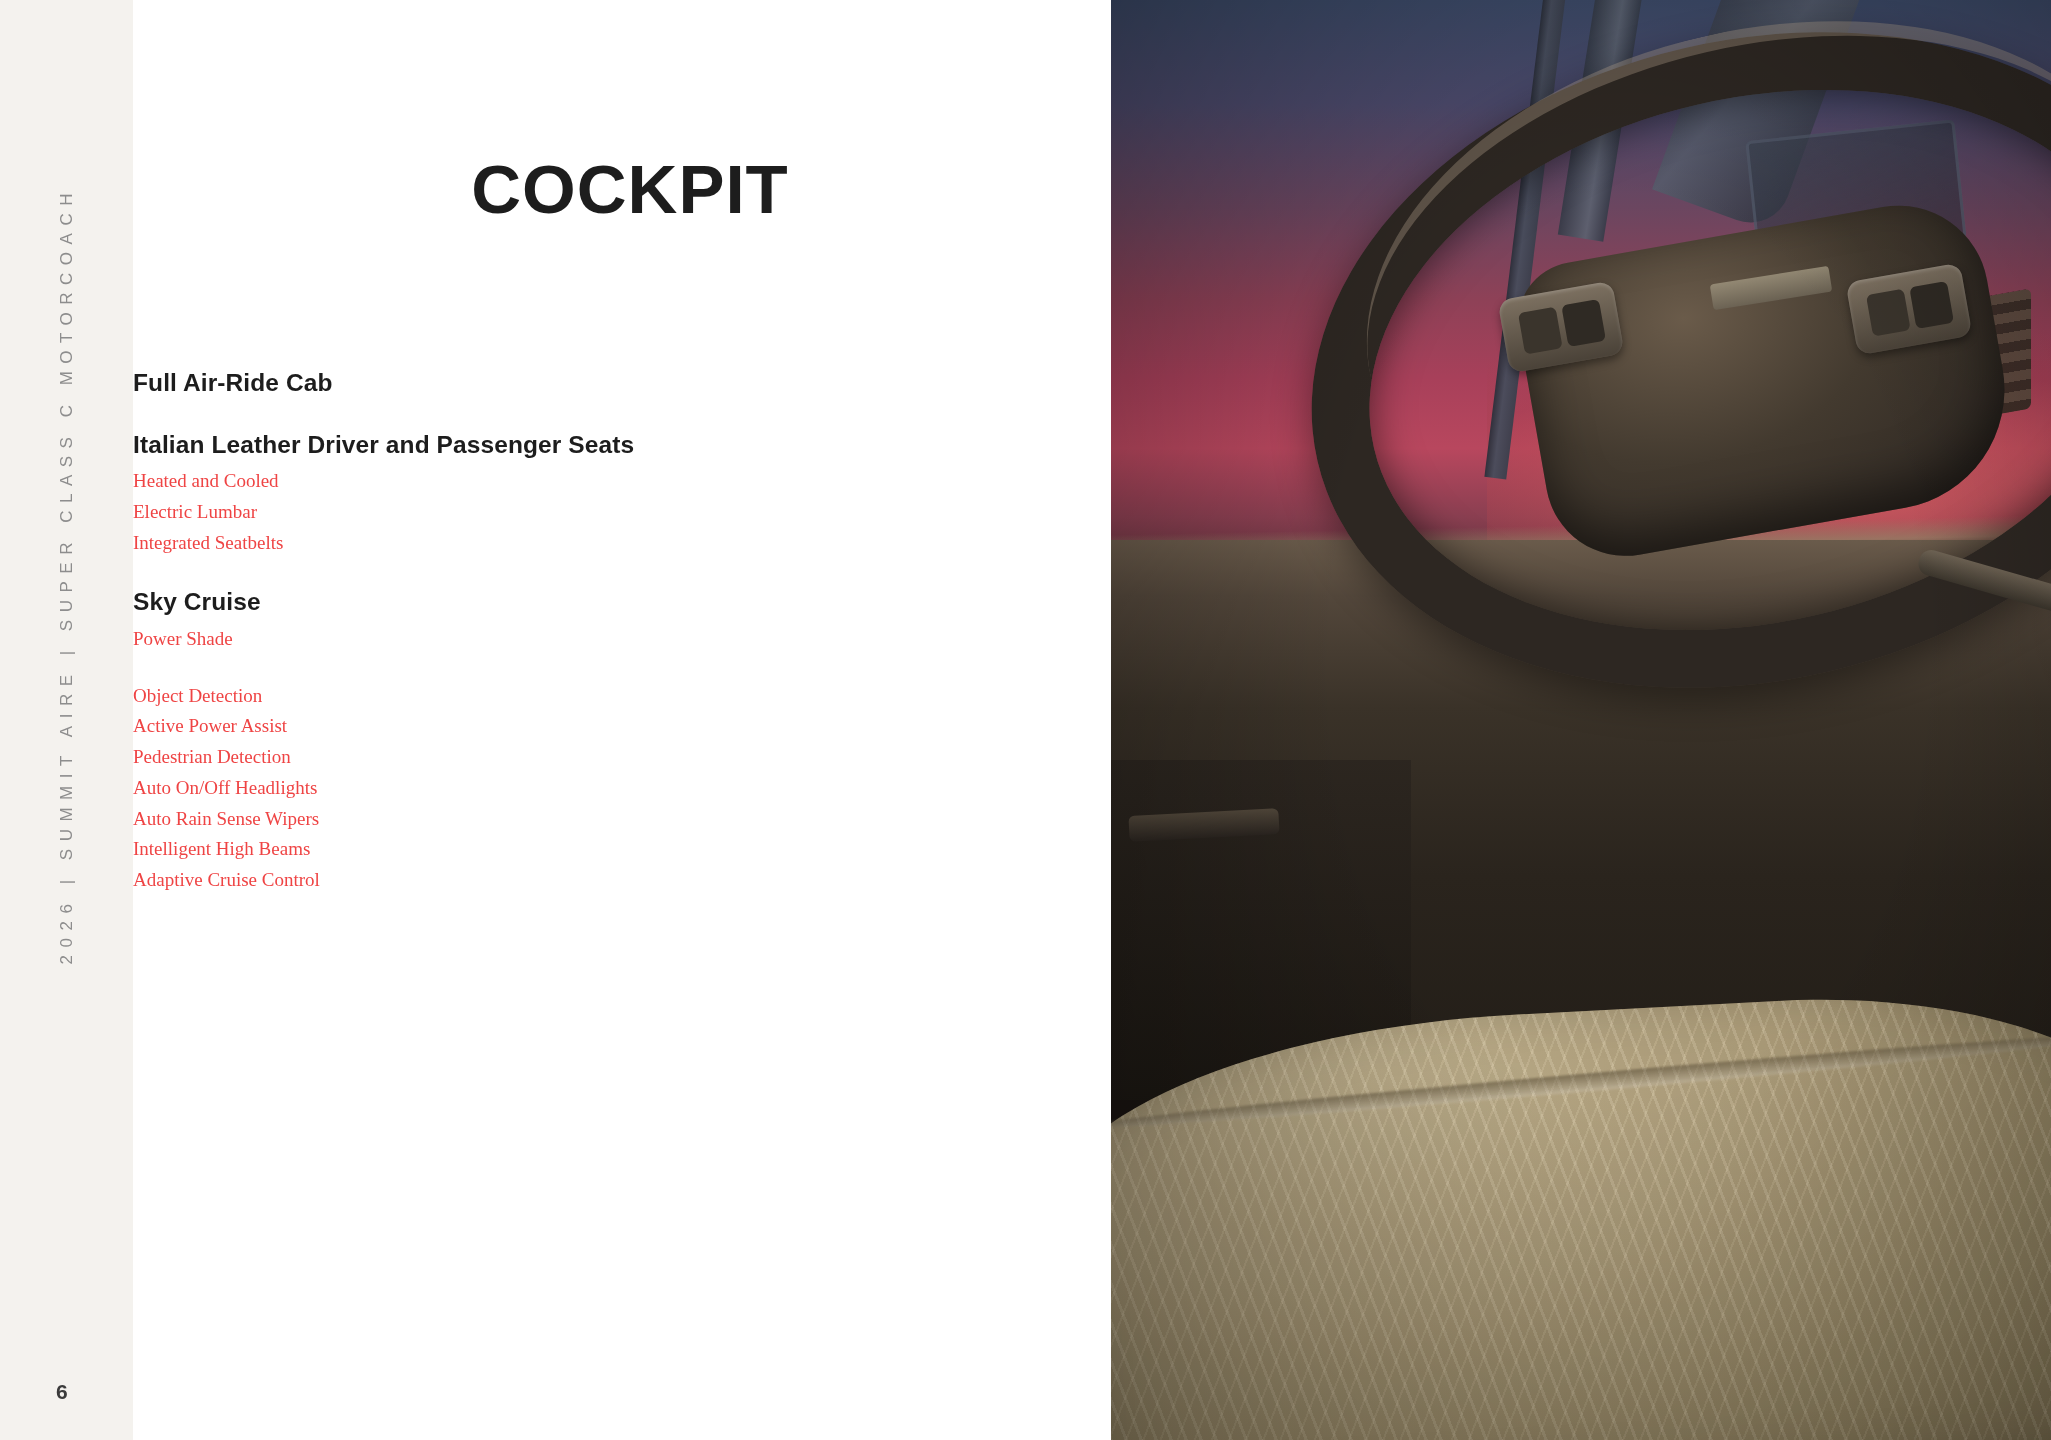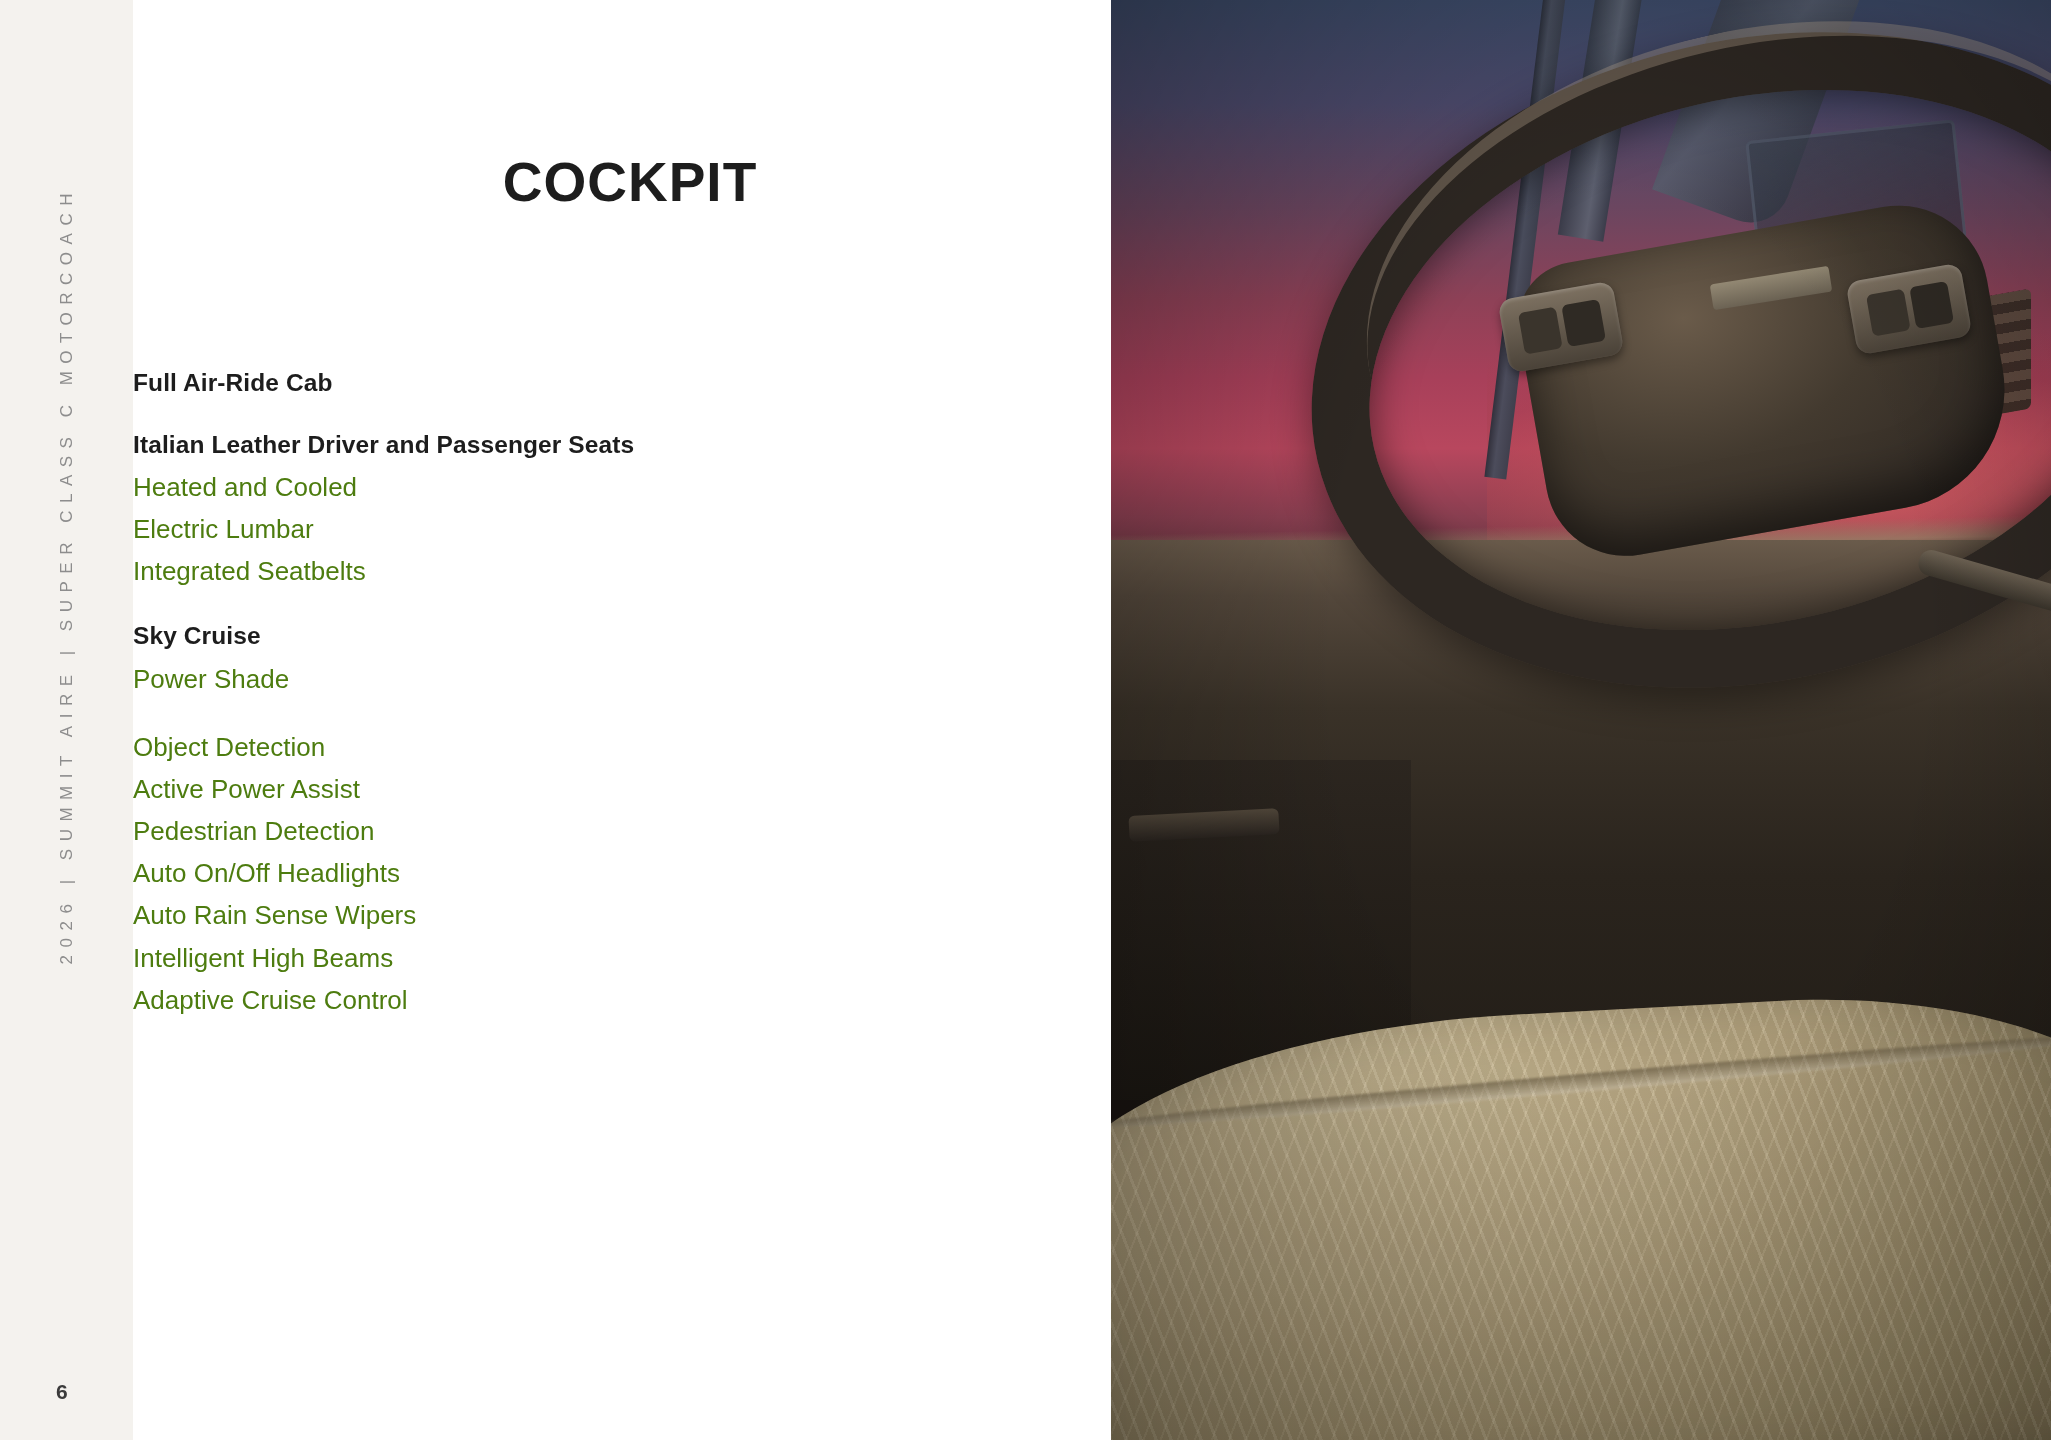--- a/index.html
+++ b/index.html
@@ -66,21 +66,21 @@
     background: #ffffff;
     height: 100%;
   }
 
   .title {
     position: absolute;
     top: 150px;
     left: 0;
     width: 978px;
     text-align: center;
-    font-size: 55px;
+    font-size: 69px;
     font-weight: 700;
     letter-spacing: 1px;
     color: #1d1d1d;
     padding-left: 16px;
   }
 
   .spec-list {
     position: absolute;
     top: 365px;
     left: 0;
@@ -93,24 +93,25 @@
   .group-head {
     font-size: 24.5px;
     font-weight: 700;
     color: #1d1d1d;
     letter-spacing: 0.1px;
     line-height: 1.45;
     margin-bottom: 4px;
   }
 
   .group-item {
-    font-size: 26px;
+    font-size: 19px;
     font-weight: 400;
-    color: #4d7c0f;
+    color: #ef4444;
     line-height: 1.62;
+    font-family: Liberation Serif, serif;
   }
 
   
   .photo {
     position: relative;
     flex: 0 0 940px;
     width: 940px;
     height: 100%;
     overflow: hidden;
     background: #1a1411;

